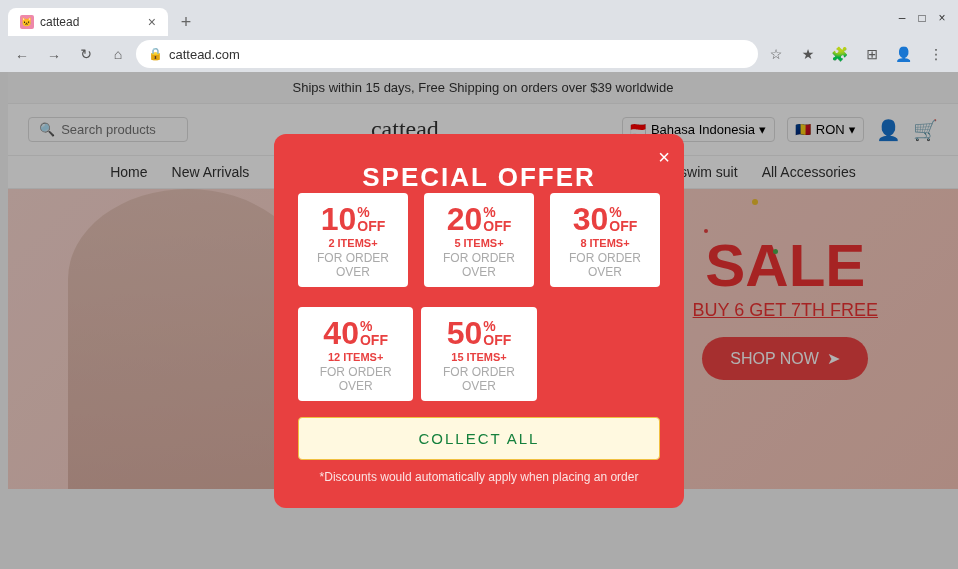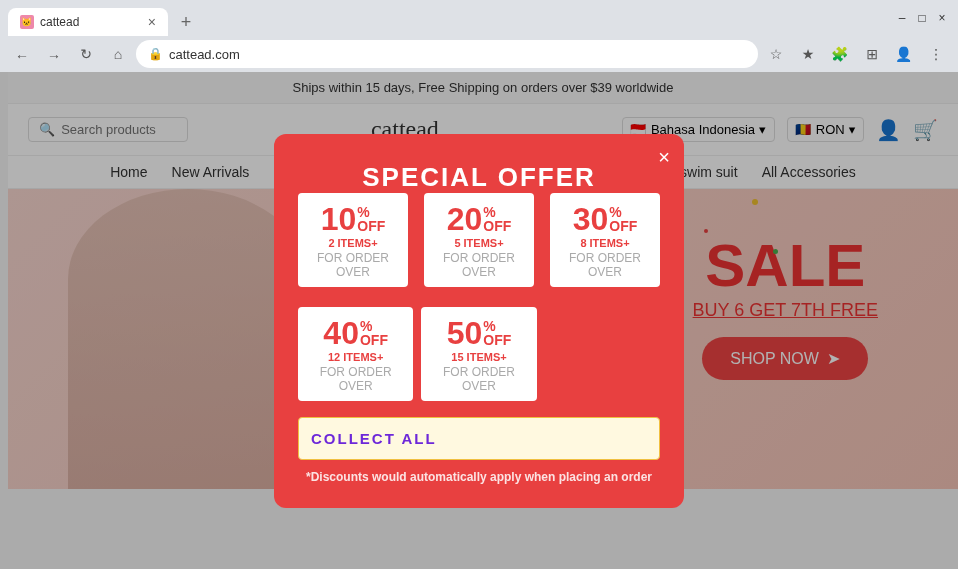--- a/index.html
+++ b/index.html
@@ -65,22 +65,22 @@
     .coupon-card { background: #fff; border-radius: 4px; padding: 10px 8px 8px; text-align: center; position: relative; }
     .coupon-card.empty { background: transparent; }
     .coupon-percent { display: flex; align-items: flex-start; justify-content: center; }
     .coupon-num { font-size: 32px; font-weight: bold; color: #e84040; line-height: 1; }
     .coupon-pct-off { display: flex; flex-direction: column; align-items: flex-start; margin-left: 1px; }
     .coupon-pct { font-size: 14px; color: #e84040; font-weight: bold; line-height: 1; margin-top: 2px; }
     .coupon-off { font-size: 14px; color: #e84040; font-weight: bold; line-height: 1; }
     .coupon-items { font-size: 11px; color: #e84040; font-weight: bold; margin-top: 2px; }
     .coupon-for { font-size: 12px; color: #aaa; margin-top: 2px; }
     
-    .collect-btn { width: 100%; background: #fff9e0; border: 1px solid #f0c040; color: #6d28d9; font-size: 15px; font-weight: bold; letter-spacing: 2px; padding: 12px; border-radius: 4px; cursor: pointer; text-align: left; margin-bottom: 10px; }
-    .modal-note { text-align: center; font-size: 12px; color: rgba(255,255,255,0.85); font-weight: bold; }
+    .collect-btn { width: 100%; background: #fff9e0; border: 1px solid #f0c040; color: #15803d; font-size: 15px; font-weight: normal; letter-spacing: 2px; padding: 12px; border-radius: 4px; cursor: pointer; text-align: center; margin-bottom: 10px; }
+    .modal-note { text-align: center; font-size: 12px; color: rgba(255,255,255,0.85); }
   </style>
 </head>
 <body>
 
 <div class="browser-chrome">
 
   <div class="browser-title-bar">
     <div class="browser-tabs">
       <div class="browser-tab">
         <div class="tab-favicon">🐱</div>

